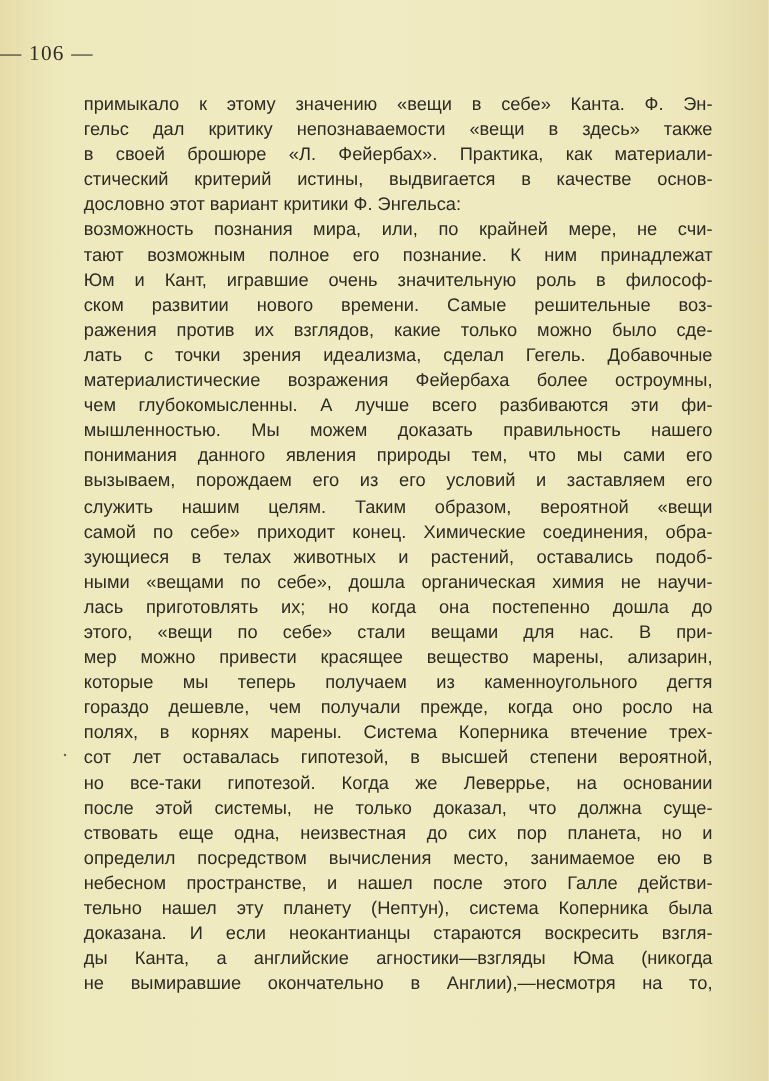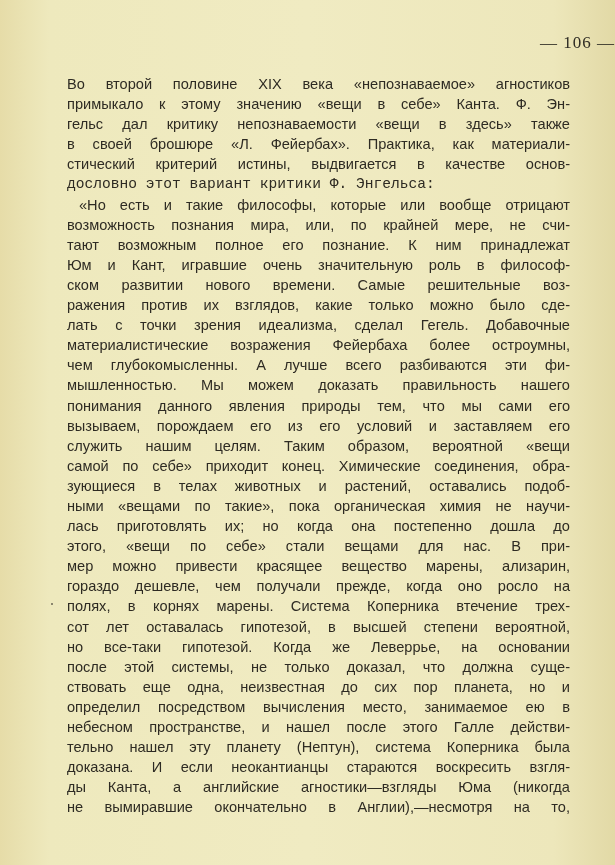--- a/index.html
+++ b/index.html
@@ -6,21 +6,21 @@
   body {
     width: 615px; height: 865px; overflow: hidden;
     background: #ece6b8;
     background: linear-gradient(90deg, #e6dca8 0%, #eee9bd 8%, #f0ebc2 50%, #ede7bb 90%, #e2d9a6 100%);
     font-family: "DejaVu Serif", "Liberation Serif", serif;
     color: #2c2a22;
     position: relative;
   }
   .page-number {
     position: absolute; top: 33px; left: 0; width: 615px;
-    text-align: right; font-size: 17px; letter-spacing: 1px;
+    text-align: left; font-size: 17px; letter-spacing: 1px;
     font-family: "Liberation Serif", serif;
     color: #2f2c24;
   }
   .text-block {
     position: absolute; top: 74px; left: 67px; width: 503px;
     font-family: "Liberation Sans", sans-serif;
     font-size: 14.6px;
     line-height: 20.1px;
     color: #2e2b23;
   }
@@ -34,45 +34,44 @@
     position: absolute; left: 51px; top: 603px; width: 2px; height: 2px;
     background: #6a6455; border-radius: 50%;
   }
 </style>
 </head>
 <body>
 
 <div class="page-number">— 106 —</div>
 
 <div class="text-block">
-  <span class="line">Во второй половине XIX века «непознаваемое» агностиков</span>
   <span class="line">примыкало к этому значению «вещи в себе» Канта. Ф. Эн-</span>
   <span class="line">гельс дал критику непознаваемости «вещи в здесь» также</span>
   <span class="line">в своей брошюре «Л. Фейербах». Практика, как материали-</span>
   <span class="line">стический критерий истины, выдвигается в качестве основ-</span>
-  <span class="line" style="text-align-last:left;text-align:right;font-family:Liberation Mono, monospace;">дословно этот вариант критики Ф. Энгельса:</span>
-  <span class="line indent">«Но есть и такие философы, которые или вообще отрицают</span>
+  <span class="line" style="text-align-last:left;text-align:right;">дословно этот вариант критики Ф. Энгельса:</span>
   <span class="line">возможность познания мира, или, по крайней мере, не счи-</span>
   <span class="line">тают возможным полное его познание. К ним принадлежат</span>
   <span class="line">Юм и Кант, игравшие очень значительную роль в философ-</span>
   <span class="line">ском развитии нового времени. Самые решительные воз-</span>
   <span class="line">ражения против их взглядов, какие только можно было сде-</span>
   <span class="line">лать с точки зрения идеализма, сделал Гегель. Добавочные</span>
   <span class="line">материалистические возражения Фейербаха более остроумны,</span>
   <span class="line">чем глубокомысленны. А лучше всего разбиваются эти фи-</span>
   <span class="line">мышленностью. Мы можем доказать правильность нашего</span>
   <span class="line">понимания данного явления природы тем, что мы сами его</span>
   <span class="line">вызываем, порождаем его из его условий и заставляем его</span>
   <span class="line">служить нашим целям. Таким образом, вероятной «вещи</span>
   <span class="line">самой по себе» приходит конец. Химические соединения, обра-</span>
   <span class="line">зующиеся в телах животных и растений, оставались подоб-</span>
-  <span class="line">ными «вещами по такие», пока органическая химия не научи-</span>
+  <span class="line">ными «вещами по себе», дошла органическая химия не научи-</span>
   <span class="line">лась приготовлять их; но когда она постепенно дошла до</span>
   <span class="line">этого, «вещи по себе» стали вещами для нас. В при-</span>
   <span class="line">мер можно привести красящее вещество марены, ализарин,</span>
+  <span class="line">которые мы теперь получаем из каменноугольного дегтя</span>
   <span class="line">гораздо дешевле, чем получали прежде, когда оно росло на</span>
   <span class="line">полях, в корнях марены. Система Коперника втечение трех-</span>
   <span class="line">сот лет оставалась гипотезой, в высшей степени вероятной,</span>
   <span class="line">но все-таки гипотезой. Когда же Леверрье, на основании</span>
   <span class="line">после этой системы, не только доказал, что должна суще-</span>
   <span class="line">ствовать еще одна, неизвестная до сих пор планета, но и</span>
   <span class="line">определил посредством вычисления место, занимаемое ею в</span>
   <span class="line">небесном пространстве, и нашел после этого Галле действи-</span>
   <span class="line">тельно нашел эту планету (Нептун), система Коперника была</span>
   <span class="line">доказана. И если неокантианцы стараются воскресить взгля-</span>

